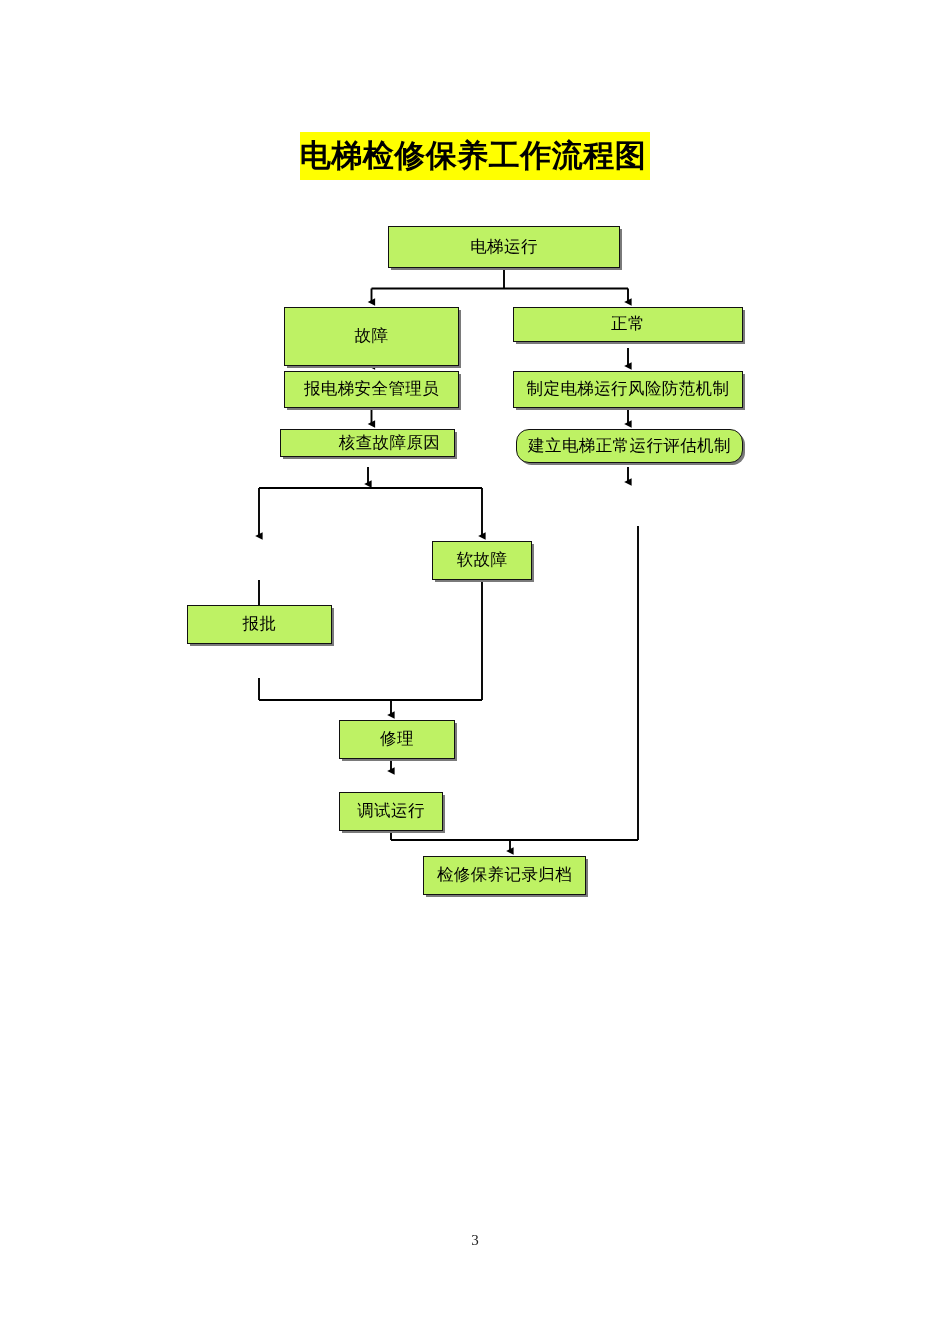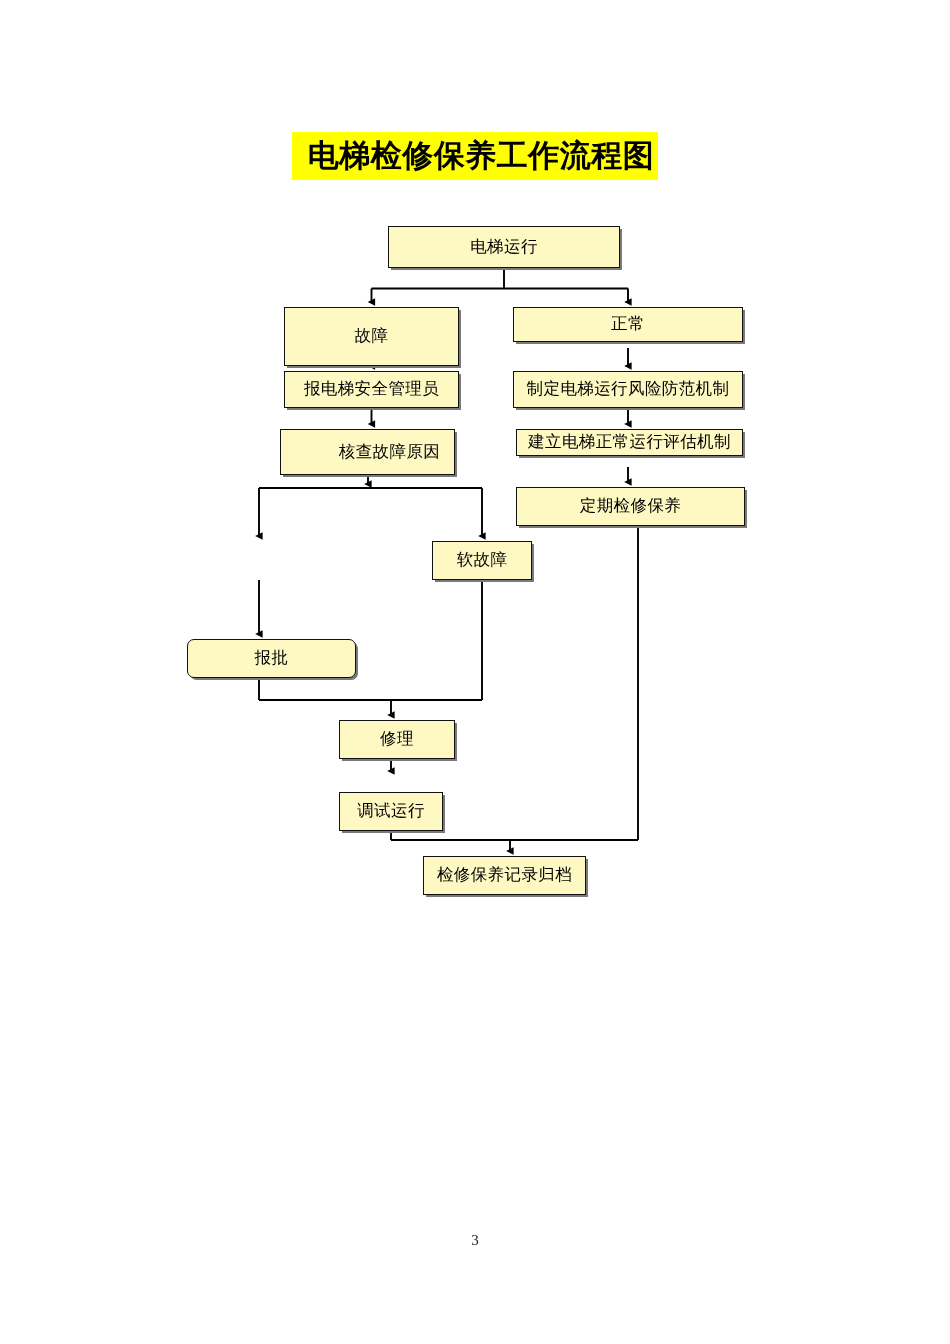--- a/index.html
+++ b/index.html
@@ -30,33 +30,33 @@
   }
   #doc-title {
     display: inline-block;
     background: #ffff00;
     color: #000000;
     font-family: "DejaVu Sans", "Liberation Sans", sans-serif;
     font-size: 31px;
     font-weight: bold;
     line-height: 1.42;
     letter-spacing: 0.5px;
-    padding: 1px 4px 3px 16px;
+    padding: 1px 4px 3px 0;
     white-space: nowrap;
   }
   #flow {
     position: absolute;
     left: 0;
     top: 0;
     width: 950px;
     height: 1344px;
   }
   .nodebox {
     position: absolute;
-    background: #fef9c3;
+    background: #bef264;
     border: 1.6px solid #111111;
     box-shadow: 2.5px 2.5px 0 -0.5px #7a7a7a;
     box-sizing: border-box;
     display: flex;
     align-items: center;
     justify-content: center;
     color: #000000;
     font-size: 16.5px;
     line-height: 1.1;
     white-space: nowrap;
@@ -139,38 +139,35 @@
   </div>
 
   <div class="nodebox" style="left:513px; top:371px; width:230px; height:37px;">
     <span>制定电梯运行风险防范机制</span>
   </div>
 
   <div class="nodebox" style="left:284px; top:371px; width:175px; height:37px;">
     <span>报电梯安全管理员</span>
   </div>
 
-  <div class="nodebox" style="left:280px; top:429px; width:175px; height:46px;padding-left:44px;">
+  <div class="nodebox" style="left:280px; top:429px; width:175px; height:28px;padding-left:44px;">
     <span>核查故障原因</span>
   </div>
 
-  <div class="nodebox" style="left:516px; top:429px; width:227px; height:27px;">
+  <div class="nodebox" style="left:516px; top:429px; width:227px; height:34px;border-radius:13px;">
     <span>建立电梯正常运行评估机制</span>
   </div>
 
-  <div class="nodebox" style="left:516px; top:487px; width:229px; height:39px;">
-    <span>定期检修保养</span>
-  </div>
 
 
   <div class="nodebox" style="left:432px; top:541px; width:100px; height:39px;">
     <span>软故障</span>
   </div>
 
-  <div class="nodebox" style="left:187px; top:639px; width:169px; height:39px;border-radius:7px;">
+  <div class="nodebox" style="left:187px; top:605px; width:145px; height:39px;">
     <span>报批</span>
   </div>
 
   <div class="nodebox" style="left:339px; top:720px; width:116px; height:39px;">
     <span>修理</span>
   </div>
 
   <div class="nodebox" style="left:339px; top:776px; width:104px; height:39px;margin-top:16px;">
     <span>调试运行</span>
   </div>

